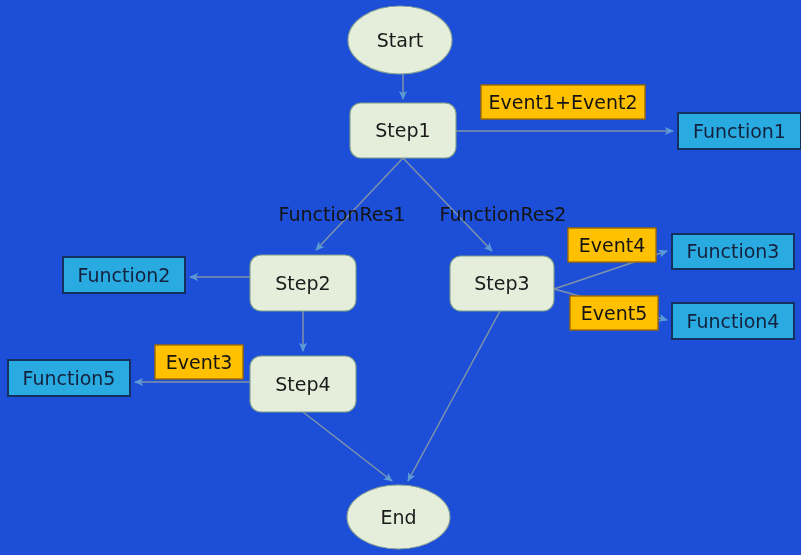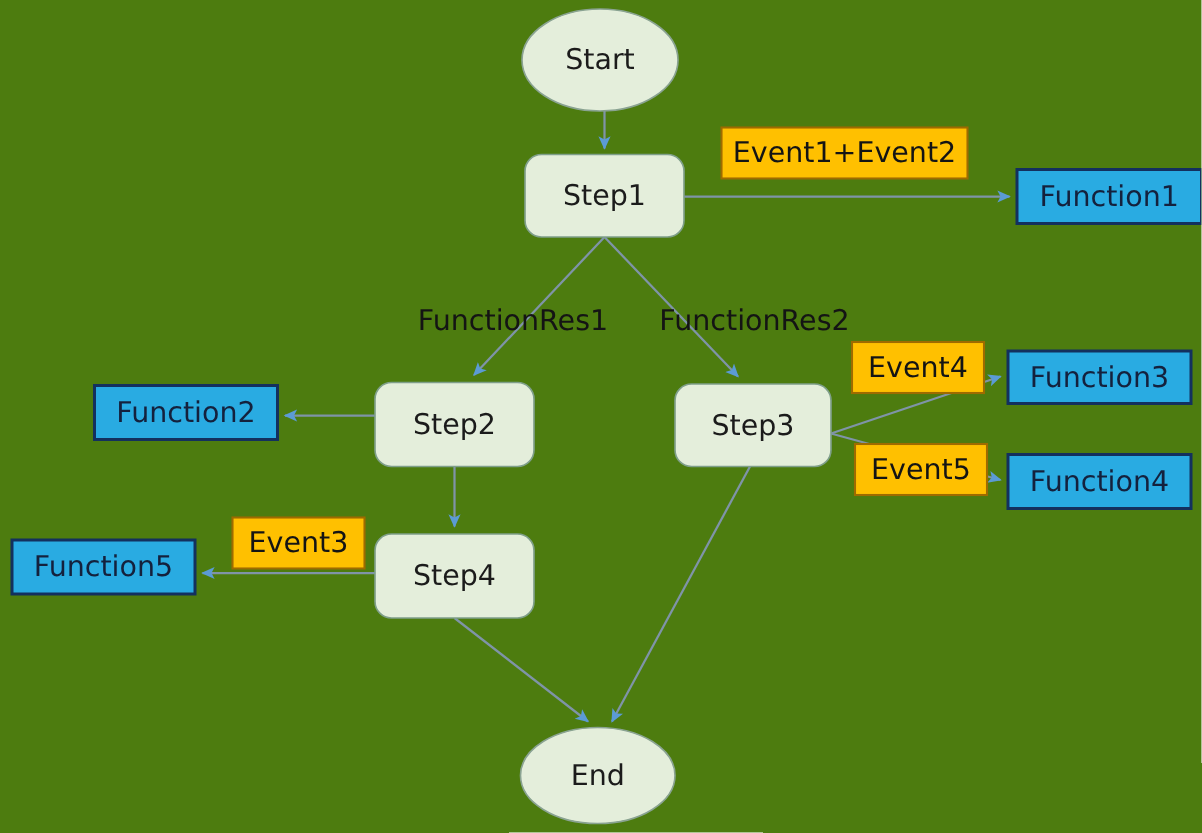--- a/index.html
+++ b/index.html
@@ -11,21 +11,21 @@
   body {
     width: 801px;
     height: 555px;
     overflow: hidden;
     font-family: "DejaVu Sans", "Liberation Sans", sans-serif;
   }
   #diagram-root {
     position: relative;
     width: 801px;
     height: 555px;
-    background: #4d7c0f;
+    background: #1d4ed8;
   }
   svg.canvas {
     position: absolute;
     top: 0;
     left: 0;
     width: 801px;
     height: 555px;
   }
   .node-text {
     font-family: "DejaVu Sans", "Liberation Sans", sans-serif;

